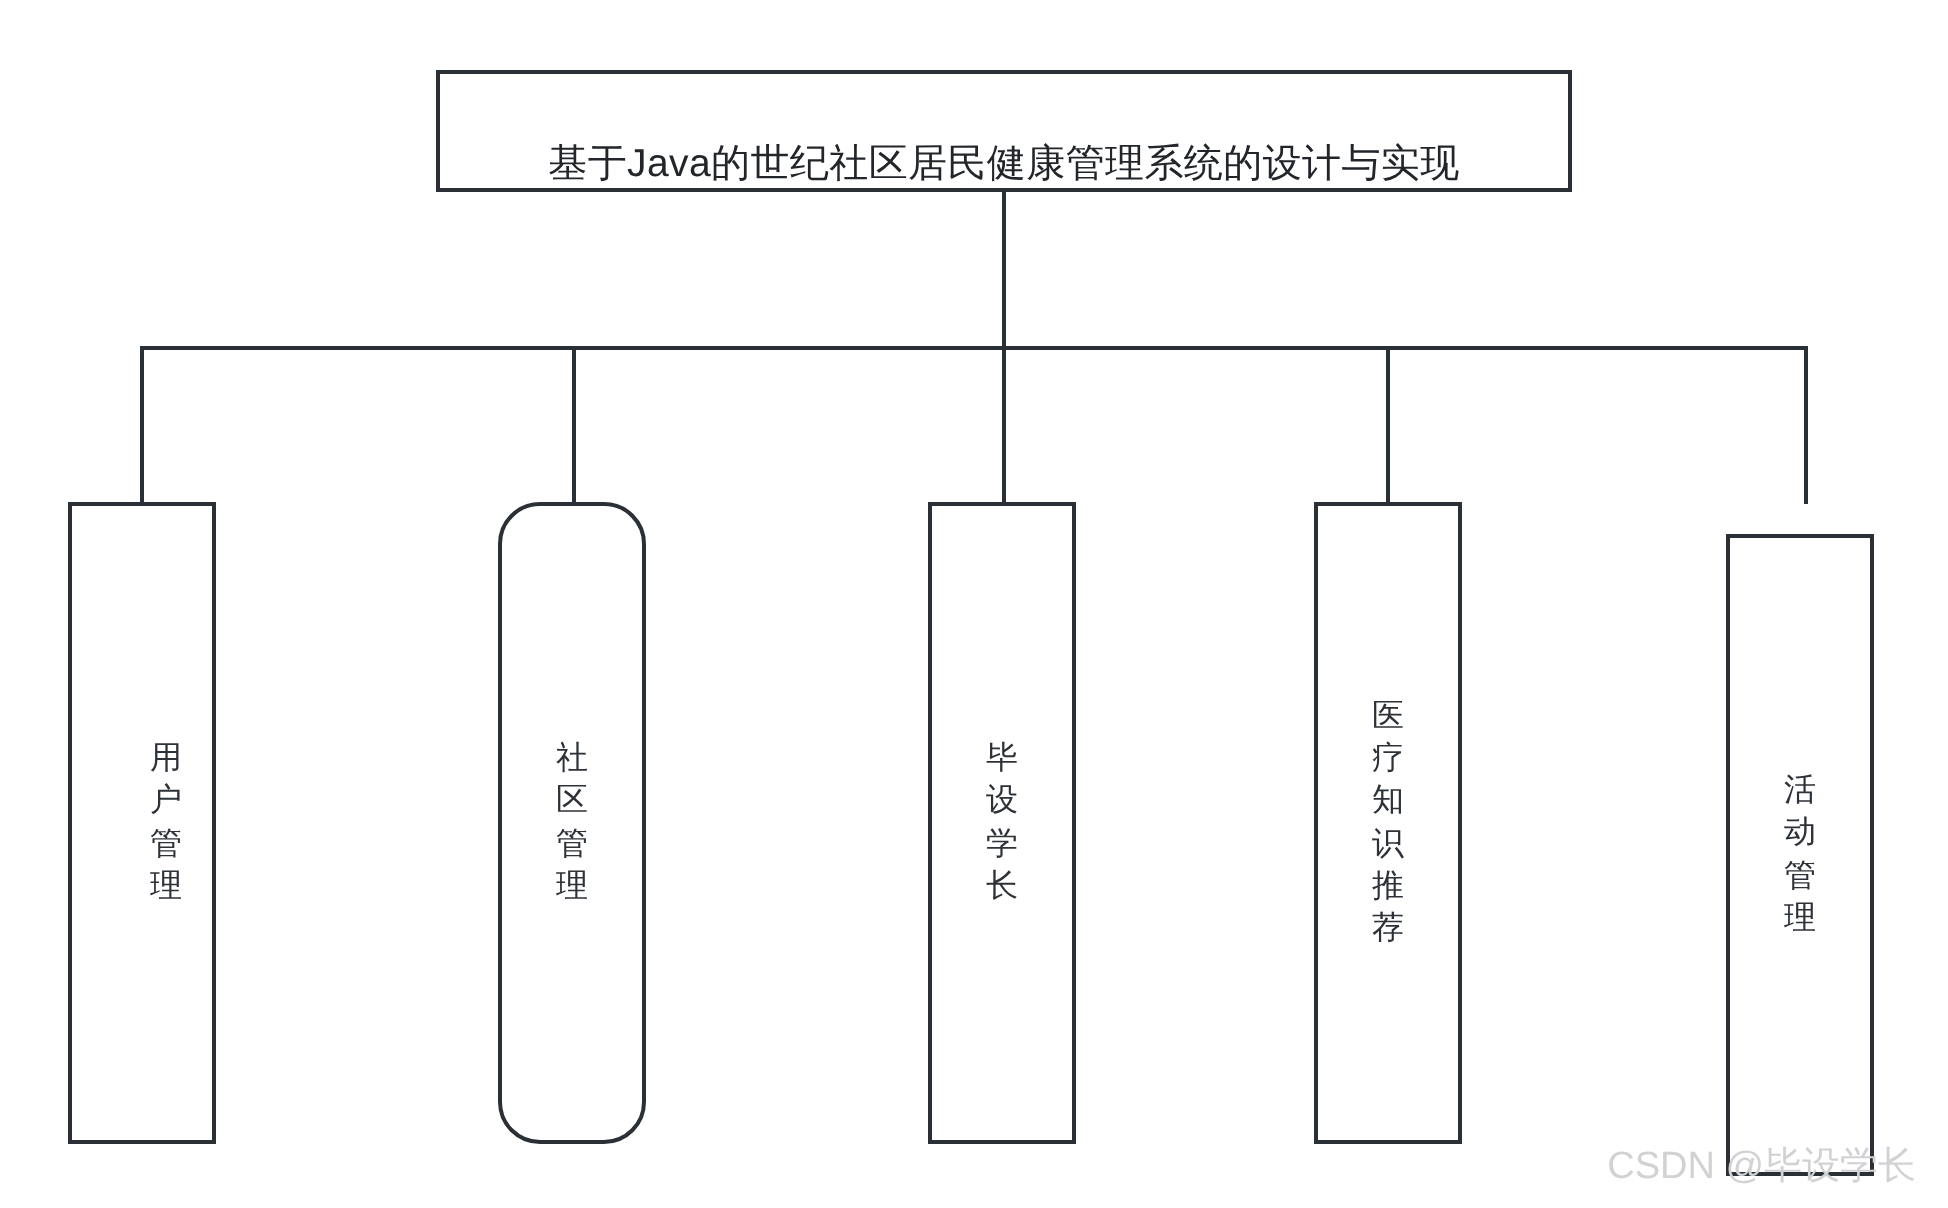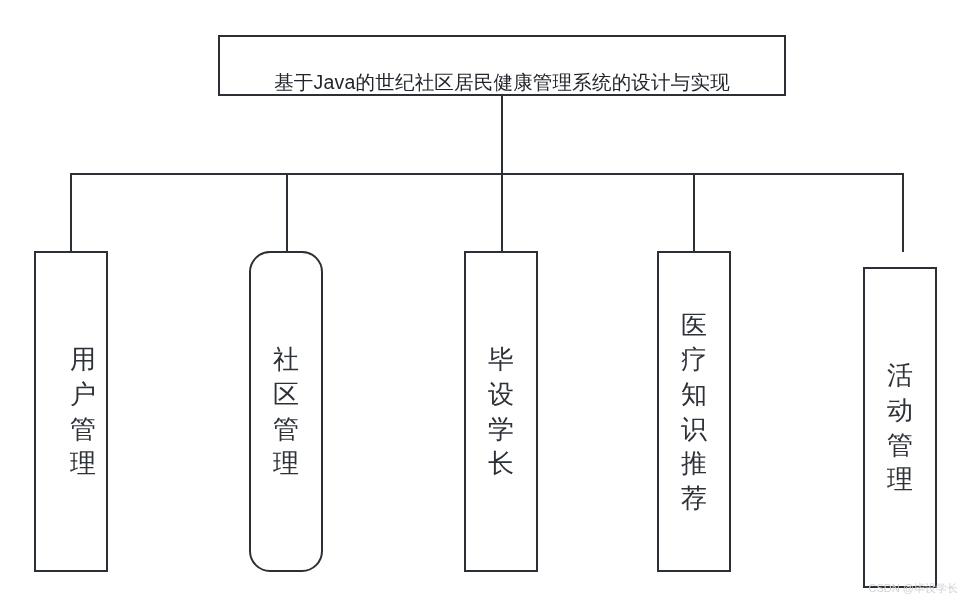--- a/index.html
+++ b/index.html
@@ -56,35 +56,35 @@
   
   .leaf-node {
     top: 251px;
     width: 74px;
     height: 321px;
     display: flex;
     align-items: center;
     justify-content: center;
   }
   .leaf-node .node-label {
-    font-size: 26px;
+    font-size: 16px;
     line-height: 1.33;
     color: #2d3238;
     text-align: left;
     width: 1em;
     word-break: break-all;
     white-space: normal;
   }
 
   
   #watermark {
     position: absolute;
     right: 16px;
     bottom: 8px;
-    font-size: 11px;
+    font-size: 19px;
     color: #d2d2d4;
     white-space: nowrap;
     user-select: none;
   }
 </style>
 </head>
 <body>
 
 <div id="diagram-canvas">
 

